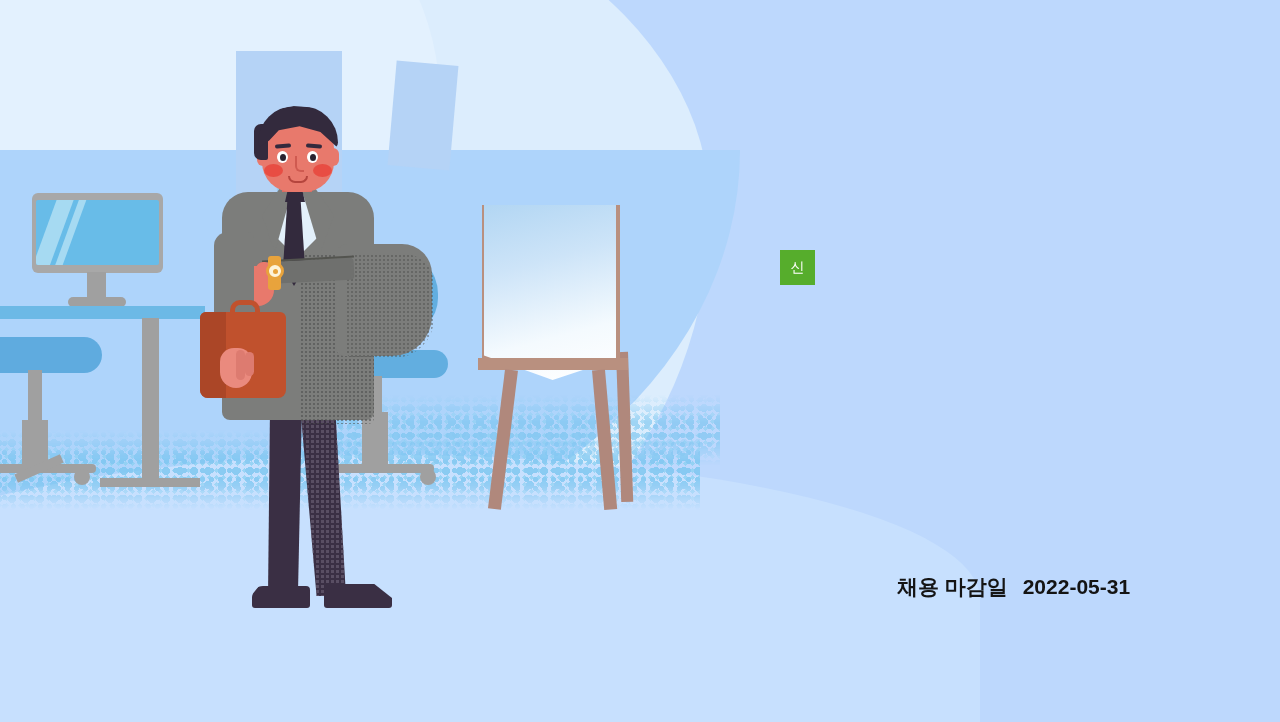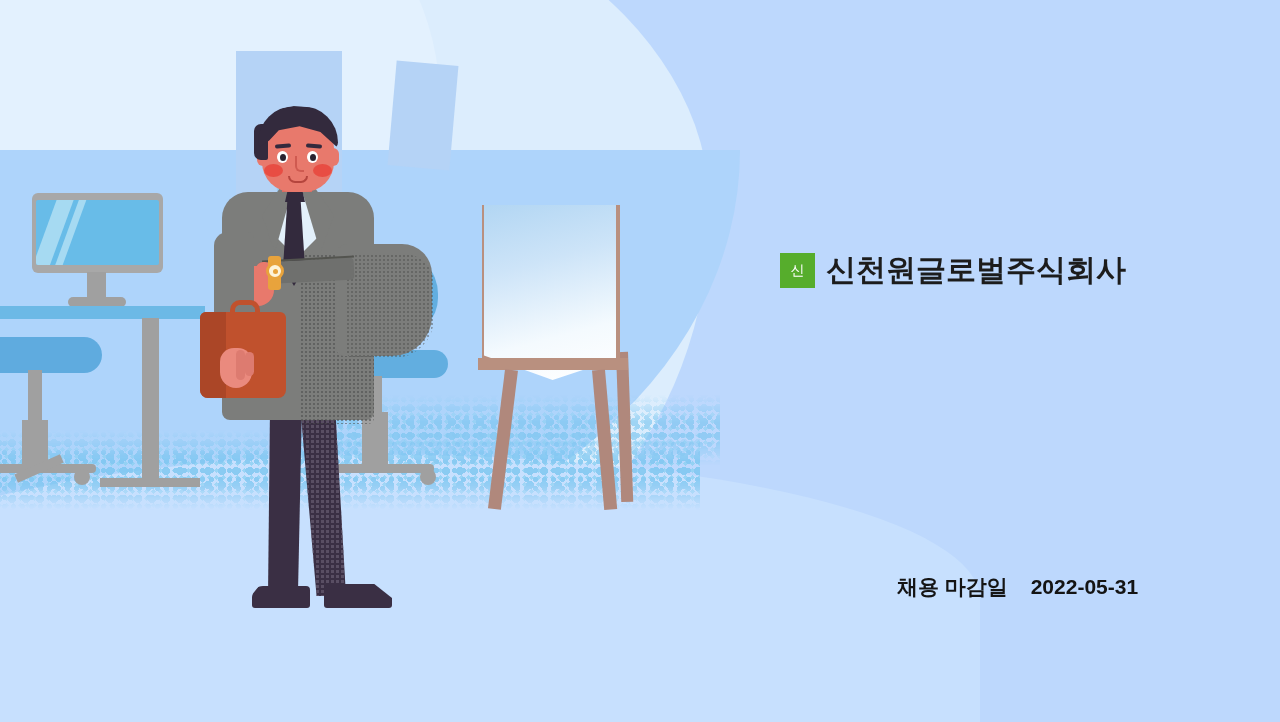--- a/index.html
+++ b/index.html
@@ -258,21 +258,21 @@
   #company-logo {
     width:35px; height:35px; background:#56ad2c; color:#fff;
     font-size:14px; display:flex; align-items:center; justify-content:center;
     flex:0 0 auto;
   }
   #company-name { font-size:30px; font-weight:bold; color:#1c1c1c; white-space:nowrap; }
   #deadline {
     position:absolute; left:897px; top:573px;
     font-size:21px; font-weight:bold; color:#141414; white-space:nowrap;
   }
-  #deadline .dl-date { margin-left:17px; }
+  #deadline .dl-date { margin-left:9px; }
 </style>
 </head>
 <body>
 
 <div id="banner">
 
   <div class="blob-light"></div>
   <div class="blob-light2"></div>
   <div class="scene-mid"></div>
   <div class="floor"></div>
@@ -380,21 +380,20 @@
     <div class="m case"></div>
     <div class="m case-dark"></div>
     <div class="m hand-l"></div>
     <div class="m finger1"></div>
     <div class="m finger2"></div>
   </div>
 
 
   <div id="company-row">
     <div id="company-logo">신</div>
-    <div id="company-name">신천원글로벌주식회사</div>
   </div>
 
   <div id="deadline">
     <span>채용 마감일</span>
     <span class="dl-date">2022-05-31</span>
   </div>
 
 </div>
 
 </body></html>

